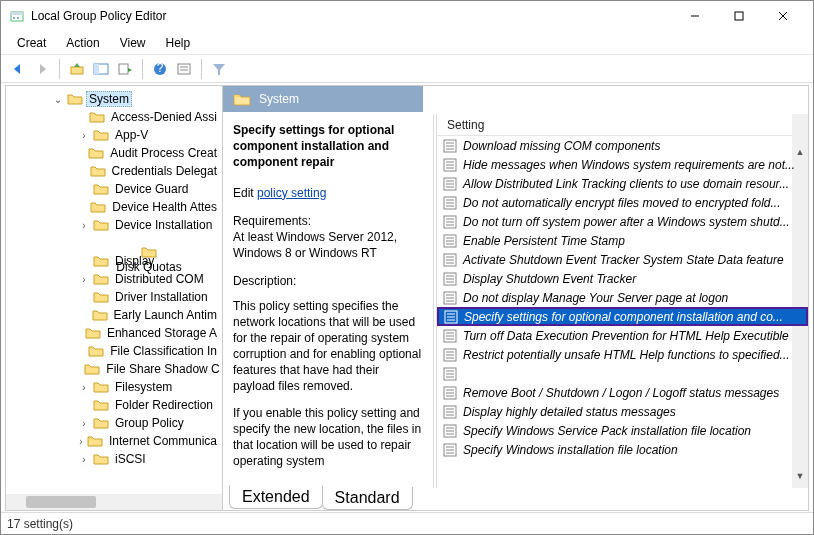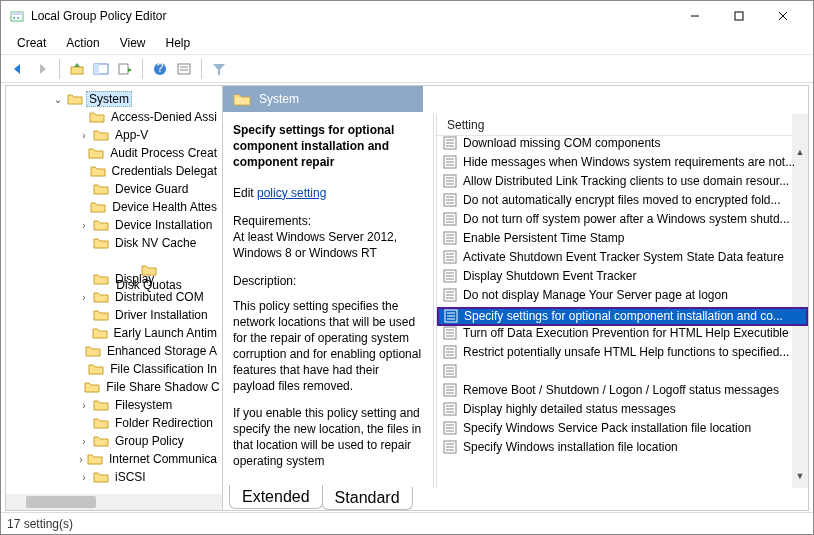--- a/index.html
+++ b/index.html
@@ -42,21 +42,21 @@
   .desc-panel { width: 210px; padding: 8px 10px; line-height: 1.35; overflow: hidden; }
   .desc-panel .title { font-weight: bold; margin-bottom: 14px; }
   .desc-panel a { color: #0645ad; text-decoration: underline; margin-top: 17px; }
   .desc-panel .block { margin-top: 12px; }
 
   .divider { width: 4px; background: #fff; border-left: 1px solid #ddd; border-right: 1px solid #ddd; cursor: col-resize; }
 
   .list-panel { flex: 1; position: relative; overflow: hidden; }
   .list-header { height: 22px; display: flex; align-items: center; padding-left: 10px; border-bottom: 1px solid #e5e5e5; color: #222; }
   .list-body { position: absolute; top: 22px; bottom: 0; left: 0; right: 0; overflow: hidden; }
-  .list-row { display: flex; align-items: flex-start; height: 19px; padding-left: 6px; white-space: nowrap; cursor: pointer; }
+  .list-row { display: flex; align-items: center; height: 19px; padding-left: 6px; white-space: nowrap; cursor: pointer; font-style: italic; }
   .list-row .licon { width: 14px; height: 14px; margin-right: 6px; flex: none; }
   .list-row.selected { background: #0a63c7; color: #fff; border: 2px solid #4c1d95; padding-left: 5px; height: 19px; }
   .list-row.selected .licon svg rect { stroke: #fff; }
   .list-row.selected .licon svg line { stroke: #fff; }
 
   .vscroll { position: absolute; right: 0; top: 0; bottom: 0; width: 16px; background: #f0f0f0; }
   .vscroll .vup, .vscroll .vdn { height: 16px; display:flex; align-items:center; justify-content:center; color:#555; font-size:9px; cursor:pointer;}
   .vscroll .vup { position: absolute; top: 30px; width:16px; }
   .vscroll .vdn { position: absolute; bottom: 4px; width:16px; }
 
@@ -211,27 +211,20 @@
               <polygon points="1,3 5,3 7,5 15,5 15,12 1,12" fill="#ffe08a" stroke="#c9a227"></polygon>
             </svg></span>
           <span class="lbl">Device Health Attes</span>
         </div>
         <div class="tree-row" style="padding-left: 70px;">
           <span class="tw">›</span>
           <span class="fld"><svg width="16" height="14">
               <polygon points="1,3 5,3 7,5 15,5 15,12 1,12" fill="#ffe08a" stroke="#c9a227"></polygon>
             </svg></span>
           <span class="lbl">Device Installation</span>
-        </div>
-        <div class="tree-row" style="padding-left: 70px;">
-          <span class="tw none">›</span>
-          <span class="fld"><svg width="16" height="14">
-              <polygon points="1,3 5,3 7,5 15,5 15,12 1,12" fill="#ffe08a" stroke="#c9a227"></polygon>
-            </svg></span>
-          <span class="lbl">Disk NV Cache</span>
         </div>
         <div class="tree-row" style="padding-left: 70px; flex-direction: column;">
           <span class="tw none">›</span>
           <span class="fld"><svg width="16" height="14">
               <polygon points="1,3 5,3 7,5 15,5 15,12 1,12" fill="#ffe08a" stroke="#c9a227"></polygon>
             </svg></span>
           <span class="lbl">Disk Quotas</span>
         </div>
         <div class="tree-row" style="padding-left: 70px;">
           <span class="tw none">›</span>

